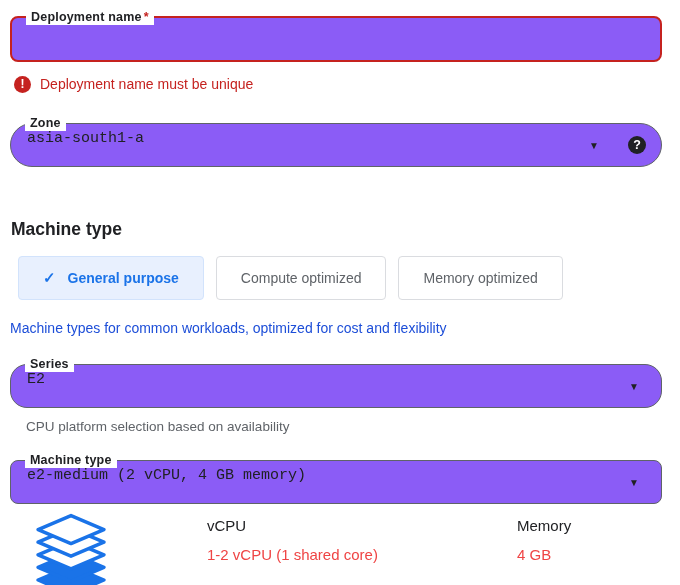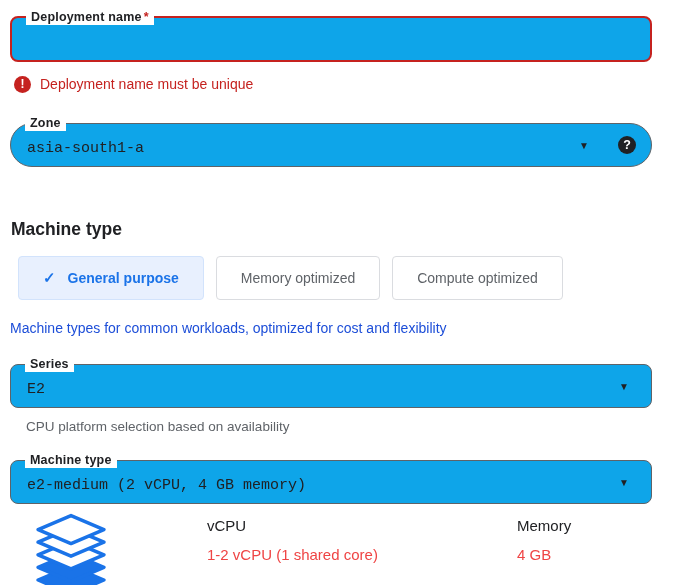--- a/index.html
+++ b/index.html
@@ -5,24 +5,24 @@
   * { margin:0; padding:0; box-sizing:border-box; }
   html,body { background:#fff; }
   body {
     width:680px; height:585px; overflow:hidden; position:relative;
     font-family:"Liberation Sans", sans-serif; color:#202124;
   }
   .page { position:relative; width:680px; height:585px; }
 
   
   .field {
-    position:relative; margin-left:10px; margin-right:28px;
+    position:relative; margin-left:10px; margin-right:18px;
     border:1px solid #5f6368; border-radius:8px; height:44px;
-    display:flex; align-items:center; padding:6px 16px 0 16px;
-    background:#0ea5e9;
+    display:flex; align-items:flex-start; padding:6px 16px 0 16px;
+    background:#8b5cf6;
   }
   .field.error { border:2px solid #c5221f; height:46px; }
   .flabel {
     position:absolute; top:-9px; left:14px; background:#fff;
     padding:0 5px; font-size:12.5px; font-weight:700; color:#202124;
     letter-spacing:.2px; line-height:16px; white-space:nowrap;
   }
   .flabel .req { color:#c5221f; margin-left:2px; }
   .fvalue { font-size:15px; color:#202124;font-family:Liberation Mono, monospace; }
   .field input {
@@ -65,21 +65,21 @@
     padding:0 24px; font-size:14px; cursor:pointer; white-space:nowrap;
   }
   .tab.selected {
     background:#e8f0fe; border:1px solid #d2e3fc; color:#1a73e8; font-weight:700;
   }
   .tab.unselected {
     background:#fff; border:1px solid #dadce0; color:#5f6368;
   }
   .tab .check { font-size:15px; margin-right:12px; font-weight:700; }
   .desc { margin:20px 0 0 10px; font-size:14px; color:#1d4ed8; line-height:16px; }
-  .mt-series { margin-top:28px; }
+  .mt-series { margin-top:28px;border-radius:17px; }
   .helper { margin:11px 0 0 26px; font-size:13.5px; color:#5f6368; line-height:16px; }
   .mt-machine { margin-top:25px; }
 
   
   .specs { position:relative; margin-top:6px; height:80px; }
   .spec-icon { position:absolute; left:36px; top:2px; }
   .spec-col { position:absolute; top:8px; }
   .spec-col.vcpu { left:207px; }
   .spec-col.memory { left:517px; }
   .spec-head { font-size:15px; font-weight:400; color:#202124; line-height:16px; }
@@ -111,24 +111,24 @@
   </div>
 
   <h2 class="section-heading">Machine type</h2>
 
   <div class="tabs">
     <div class="tab selected">
       <span class="check">✓</span>
       <span>General purpose</span>
     </div>
     <div class="tab unselected">
-      <span>Memory optimized</span>
+      <span>Compute optimized</span>
     </div>
     <div class="tab unselected">
-      <span>Compute optimized</span>
+      <span>Memory optimized</span>
     </div>
   </div>
 
   <div class="desc">Machine types for common workloads, optimized for cost and flexibility</div>
 
   <div class="field mt-series">
     <span class="flabel">
       <span>Series</span>
     </span>
     <span class="fvalue">E2</span>

